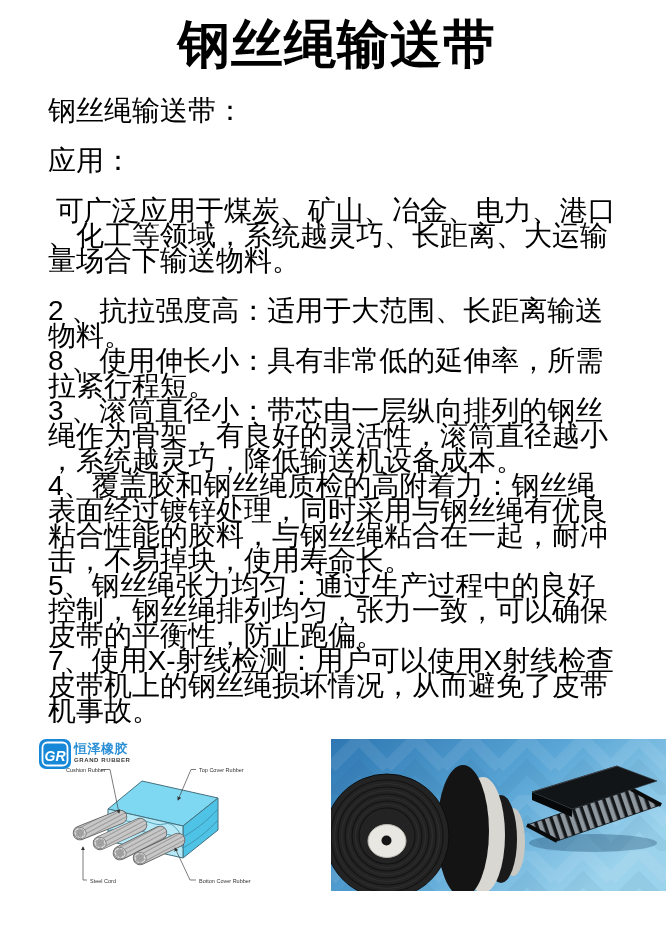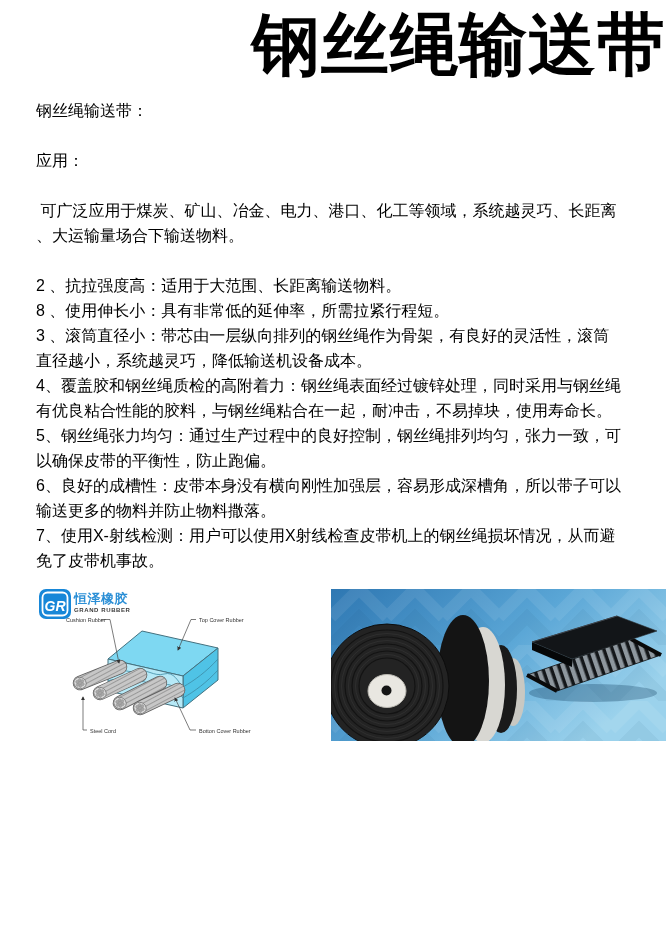--- a/index.html
+++ b/index.html
@@ -2,27 +2,27 @@
 <html><head>
 <meta charset="utf-8">
 <style>
   html,body{margin:0;padding:0;}
   body{
     width:666px;height:930px;background:#ffffff;color:#000000;
     font-family:"Liberation Sans","DejaVu Sans",sans-serif;
     overflow:hidden;position:relative;
   }
   .title{
-    font-size:68px;font-weight:700;line-height:60px;text-align:right;
+    font-size:52px;font-weight:700;line-height:60px;text-align:center;
     margin:14px 0 0 8px;letter-spacing:1px;
   }
   .doc{
     padding:24px 44px 0 36px;
-    font-size:16px;line-height:25px;
-    word-break:break-all;line-break:anywhere;
+    font-size:28px;line-height:25px;
+    word-break:break-all;line-break:anywhere;margin-left:12px;
   }
   .doc p{margin:0 0 25px 0;white-space:pre-wrap;}
   .features p{margin:0;}
   .media{
     display:flex;align-items:flex-start;
     margin:13px 0 0 30px;
     gap:34px;
   }
   .diagram-box{width:240px;height:158px;flex:0 0 auto;}
   .photo-box{width:337px;height:152px;flex:0 0 auto;margin-left:27px;margin-top:3px;}
@@ -36,21 +36,20 @@
 <div class="doc">
   <p>钢丝绳输送带：</p>
   <p>应用：</p>
   <p> 可广泛应用于煤炭、矿山、冶金、电力、港口、化工等领域，系统越灵巧、长距离、大运输量场合下输送物料。</p>
   <div class="features">
     <p>2 、抗拉强度高：适用于大范围、长距离输送物料。</p>
     <p>8 、使用伸长小：具有非常低的延伸率，所需拉紧行程短。</p>
     <p>3 、滚筒直径小：带芯由一层纵向排列的钢丝绳作为骨架，有良好的灵活性，滚筒直径越小，系统越灵巧，降低输送机设备成本。</p>
     <p>4、覆盖胶和钢丝绳质检的高附着力：钢丝绳表面经过镀锌处理，同时采用与钢丝绳有优良粘合性能的胶料，与钢丝绳粘合在一起，耐冲击，不易掉块，使用寿命长。</p>
     <p>5、钢丝绳张力均匀：通过生产过程中的良好控制，钢丝绳排列均匀，张力一致，可以确保皮带的平衡性，防止跑偏。</p>
-    <p>6、良好的成槽性：皮带本身没有横向刚性加强层，容易形成深槽角，所以带子可以输送更多的物料并防止物料撒落。</p>
     <p>7、使用X-射线检测：用户可以使用X射线检查皮带机上的钢丝绳损坏情况，从而避免了皮带机事故。</p>
   </div>
 </div>
 
 <div class="media">
 
   <svg class="diagram-box" viewBox="0 0 240 158">
     <defs>
       <pattern id="cordhatch" width="4" height="4" patternUnits="userSpaceOnUse" patternTransform="rotate(62)">
         <rect width="4" height="4" fill="#c7c7c7"></rect>

